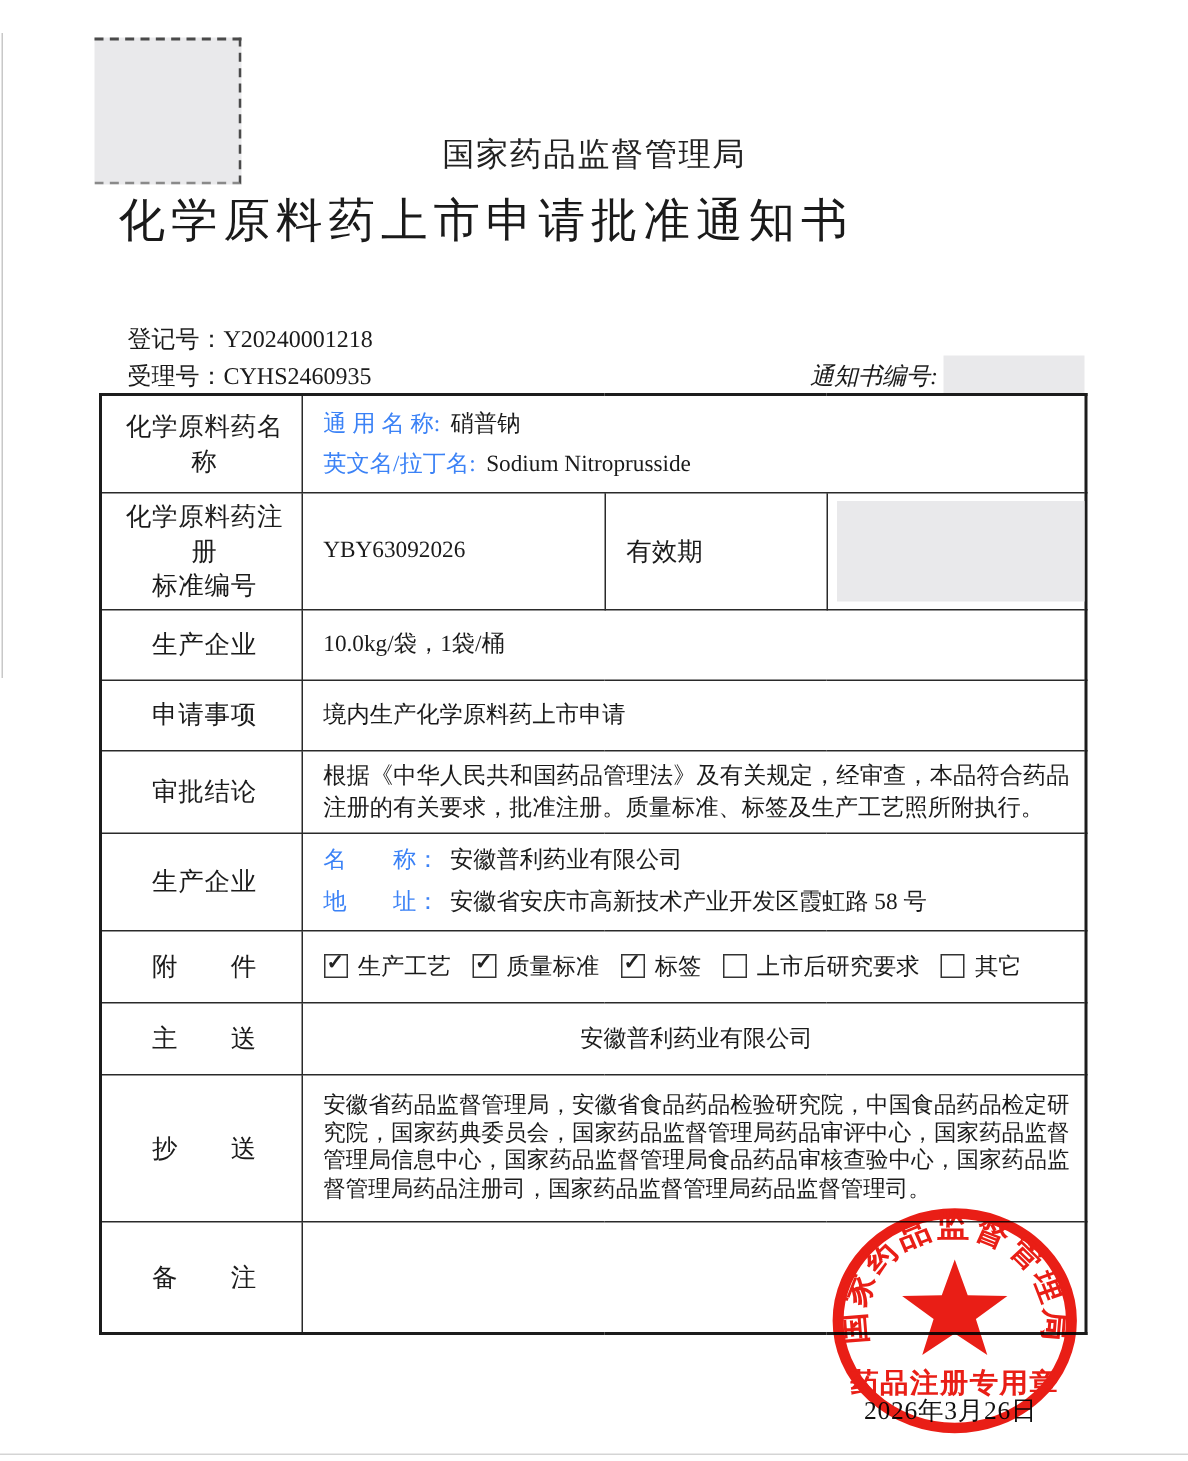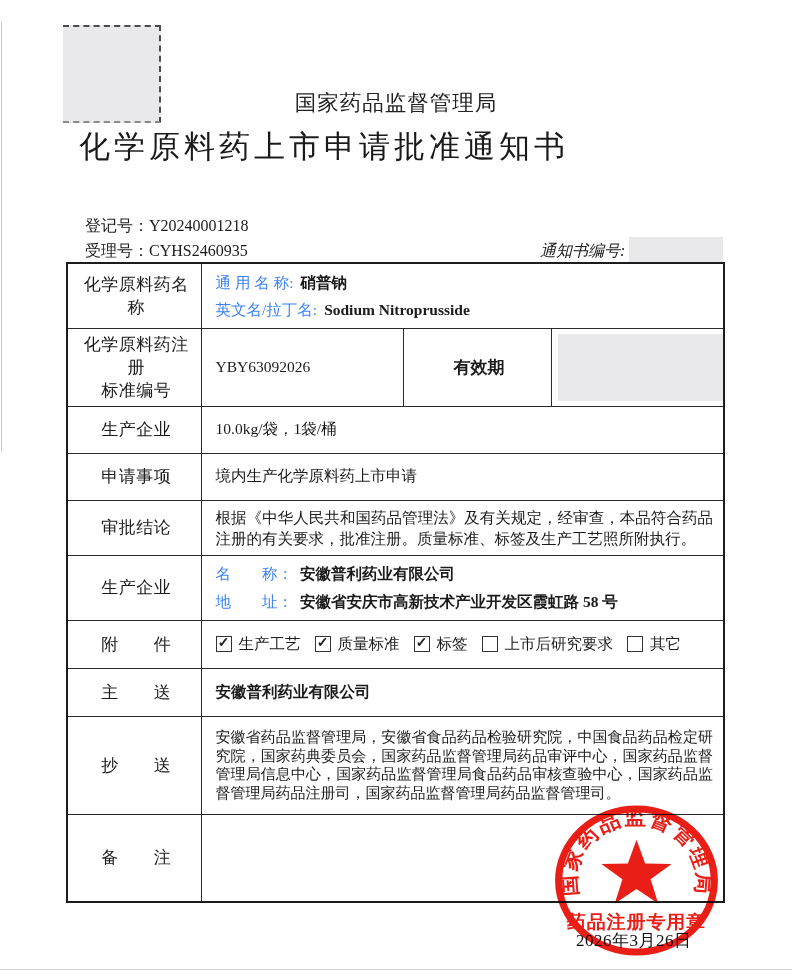--- a/index.html
+++ b/index.html
@@ -35,26 +35,26 @@
   table.doc-table{
     position:absolute;left:66px;top:262px;width:657px;
     border-collapse:collapse;border:2px solid #1c1c1c;table-layout:fixed;
     font-size:15.5px;color:#1b1b1b;
   }
   table.doc-table td{border:1px solid #2a2a2a;vertical-align:middle;padding:4px 10px 4px 14px;}
   td.lbl{
     text-align:center;font-weight:400;font-size:17px;padding:4px 2px;letter-spacing:.5px;
   }
   tr.rh65{height:65px;} tr.rh47{height:47px;} tr.rh55{height:55px;}
-  tr.rh49{height:49px;} tr.rh48{height:48px;} tr.rh98{height:98px;} tr.rh72{height:88px;}
+  tr.rh49{height:49px;} tr.rh48{height:48px;} tr.rh98{height:98px;} tr.rh72{height:75px;}
 
   .fline{line-height:27px;white-space:nowrap;}
   .fkey{font-weight:400;color:#3b82f6;margin-right:7px;}
-  .fval{font-weight:700;}
-  .validity-cell{text-align:center;font-weight:700;font-size:17px;padding:4px 2px;}
+  .fval{font-weight:400;text-align:center;}
+  .validity-cell{text-align:left;font-weight:400;font-size:17px;padding:4px 2px;}
   .redact-cell{position:relative;padding:0;}
   .redact-inner{position:absolute;left:6px;top:5px;right:0px;bottom:5px;background:#e9e9eb;}
 
   .cc-text{font-size:15px;line-height:18.5px;text-align:justify;padding-right:4px;}
   .concl-text{line-height:21px;text-align:justify;}
 
   .attach-row-content{display:flex;align-items:center;flex-wrap:nowrap;white-space:nowrap;font-size:15.5px;}
   .cb{
     display:inline-block;width:14px;height:14px;border:1.5px solid #333;margin:0 7px 0 0;
     text-align:center;line-height:12px;font-size:14px;font-weight:700;color:#222;flex:0 0 auto;

